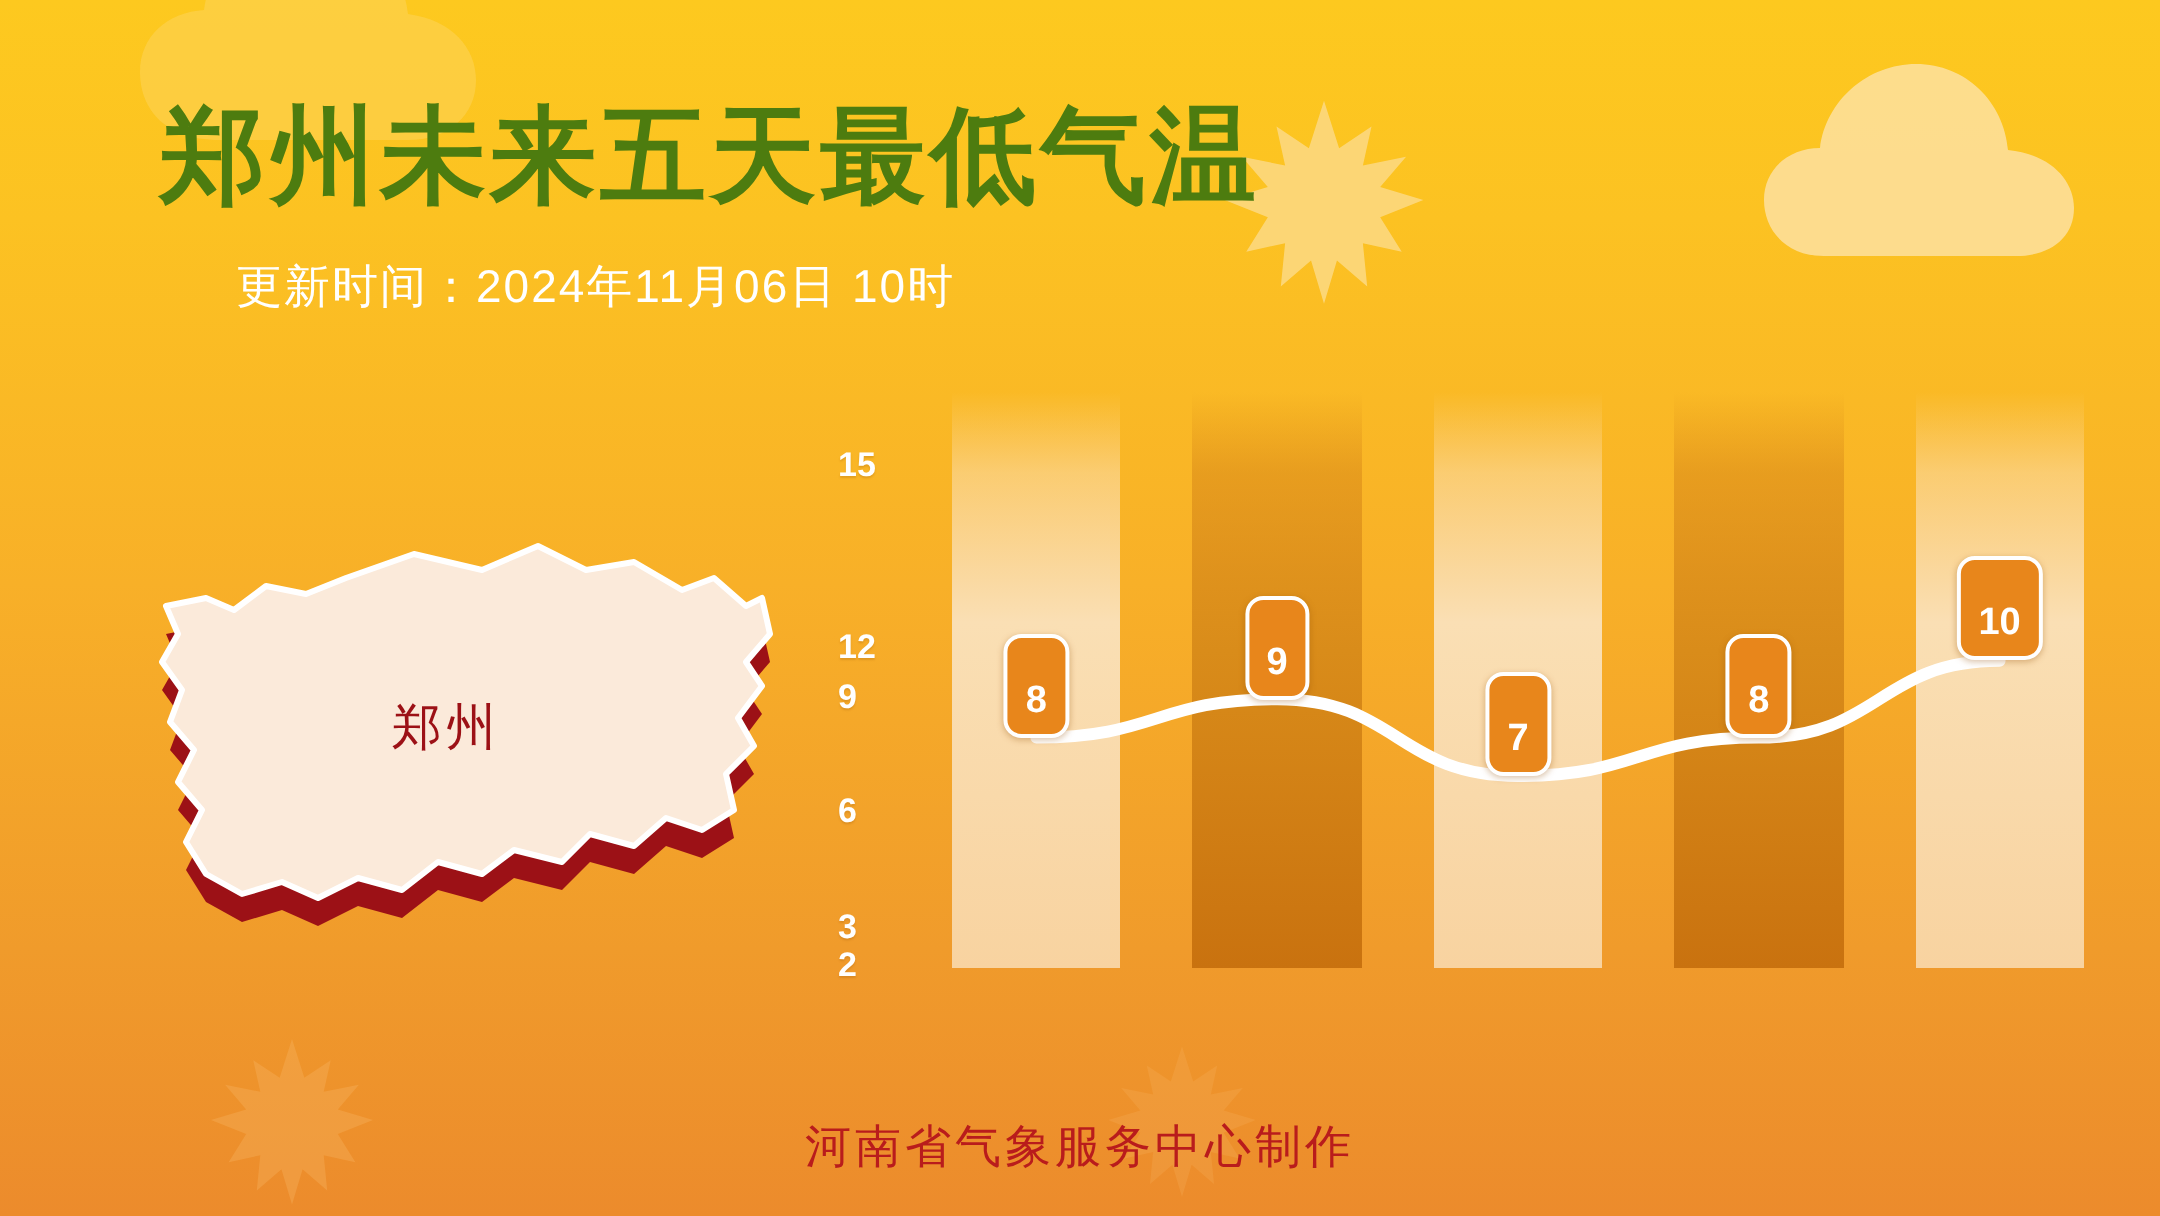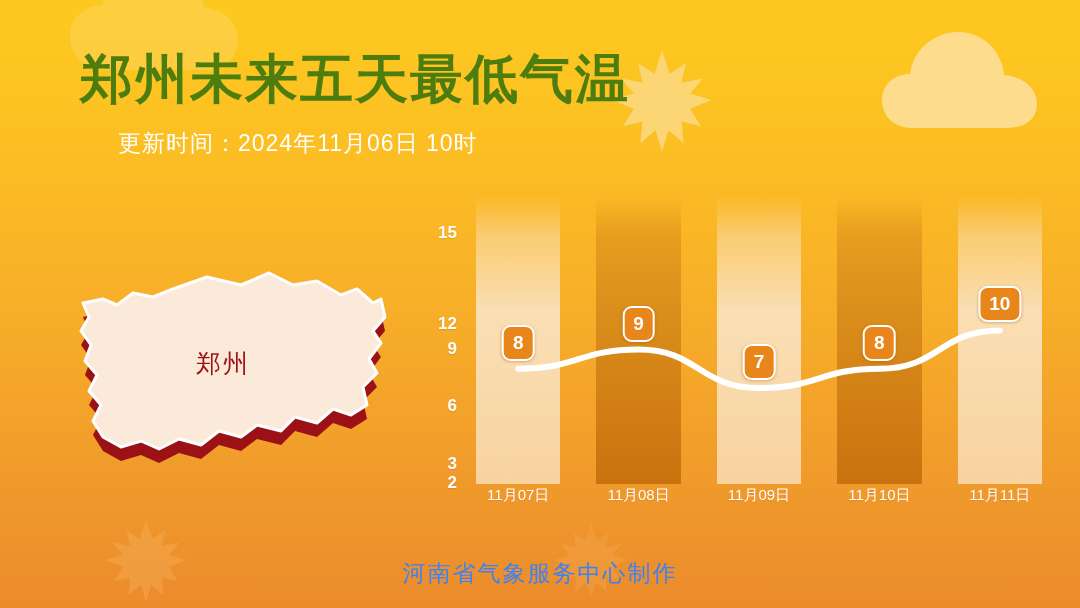--- a/index.html
+++ b/index.html
@@ -47,46 +47,46 @@
   .bar  { position:absolute; top:0; height:288px; }
   .bar.light { background:linear-gradient(180deg,
                  rgba(253,230,191,0) 0%, rgba(252,223,175,.55) 14%,
                  #fadfb4 40%, #f8d3a0 100%); }
   .bar.dark  { background:linear-gradient(180deg,
                  rgba(214,133,23,0) 0%, rgba(214,133,23,.5) 14%,
                  #d98c1a 45%, #c9720f 100%); }
 
   .yaxis { position:absolute; left:-23px; top:0; width:40px; height:288px; }
   .ytick {
-    position:absolute; right:0; width:38px; text-align:right;
+    position:absolute; right:0; width:38px; 
     font-size:17px; font-weight:700; color:#ffffff;
     text-shadow:0 1px 1px rgba(160,90,10,.25);
   }
 
   .xaxis { position:absolute; left:18px; top:290px; width:602px; height:28px; }
   .xtick {
     position:absolute; top:0; text-align:center;
     font-size:15px; color:#ffffff; white-space:nowrap;
     text-shadow:0 1px 1px rgba(160,90,10,.2);
   }
 
   .line-layer { position:absolute; left:0; top:0; width:620px; height:300px; }
 
   .badge {
     position:absolute; transform:translate(-50%,-50%);
     background:#e8861b; border:2px solid #ffffff; border-radius:9px;
     color:#ffffff; font-size:19px; font-weight:700; line-height:1;
-    padding:6px 9px 7px; min-width:30px; text-align:center;
+    padding:22px 9px 7px; min-width:30px; text-align:center;
     box-shadow:0 1px 3px rgba(150,80,10,.35);
   }
 
   
   #footer {
     position:absolute; left:0; top:558px; width:100%; text-align:center;
-    font-size:23px; color:#3b82f6; letter-spacing:2px; z-index:5;
+    font-size:23px; color:#b91c1c; letter-spacing:2px; z-index:5;
   }
 </style>
 </head>
 <body>
 
 <div class="deco" id="cloud-left">
   <svg class="cloud-shape" viewBox="0 0 200 120" xmlns="http://www.w3.org/2000/svg">
     <g fill="#fdd košice"></g>
     <path d="M40 118 C10 118 0 100 0 84 C0 66 14 54 32 53 C35 28 57 10 83 10 C110 10 131 29 134 55
              C156 58 168 72 168 88 C168 106 154 118 134 118 Z" fill="#fdd45a" opacity="0.55"></path>
@@ -172,22 +172,15 @@
     </svg>
   </div>
   <div id="badges">
       <div class="badge" style="left: 78.2px; top: 146.8px;">8</div>
       <div class="badge" style="left: 198.6px; top: 127.6px;">9</div>
       <div class="badge" style="left: 319px; top: 166px;">7</div>
       <div class="badge" style="left: 439.4px; top: 146.8px;">8</div>
       <div class="badge" style="left: 559.8px; top: 108.4px;">10</div>
     </div>
 
-  <div class="xaxis" id="xaxis">
-      <div class="xtick" style="left: 0px; width: 120.4px;">11月07日</div>
-      <div class="xtick" style="left: 120.4px; width: 120.4px;">11月08日</div>
-      <div class="xtick" style="left: 240.8px; width: 120.4px;">11月09日</div>
-      <div class="xtick" style="left: 361.2px; width: 120.4px;">11月10日</div>
-      <div class="xtick" style="left: 481.6px; width: 120.4px;">11月11日</div>
-    </div>
 </div>
 
 <div id="footer">河南省气象服务中心制作</div>
 
 </body></html>

